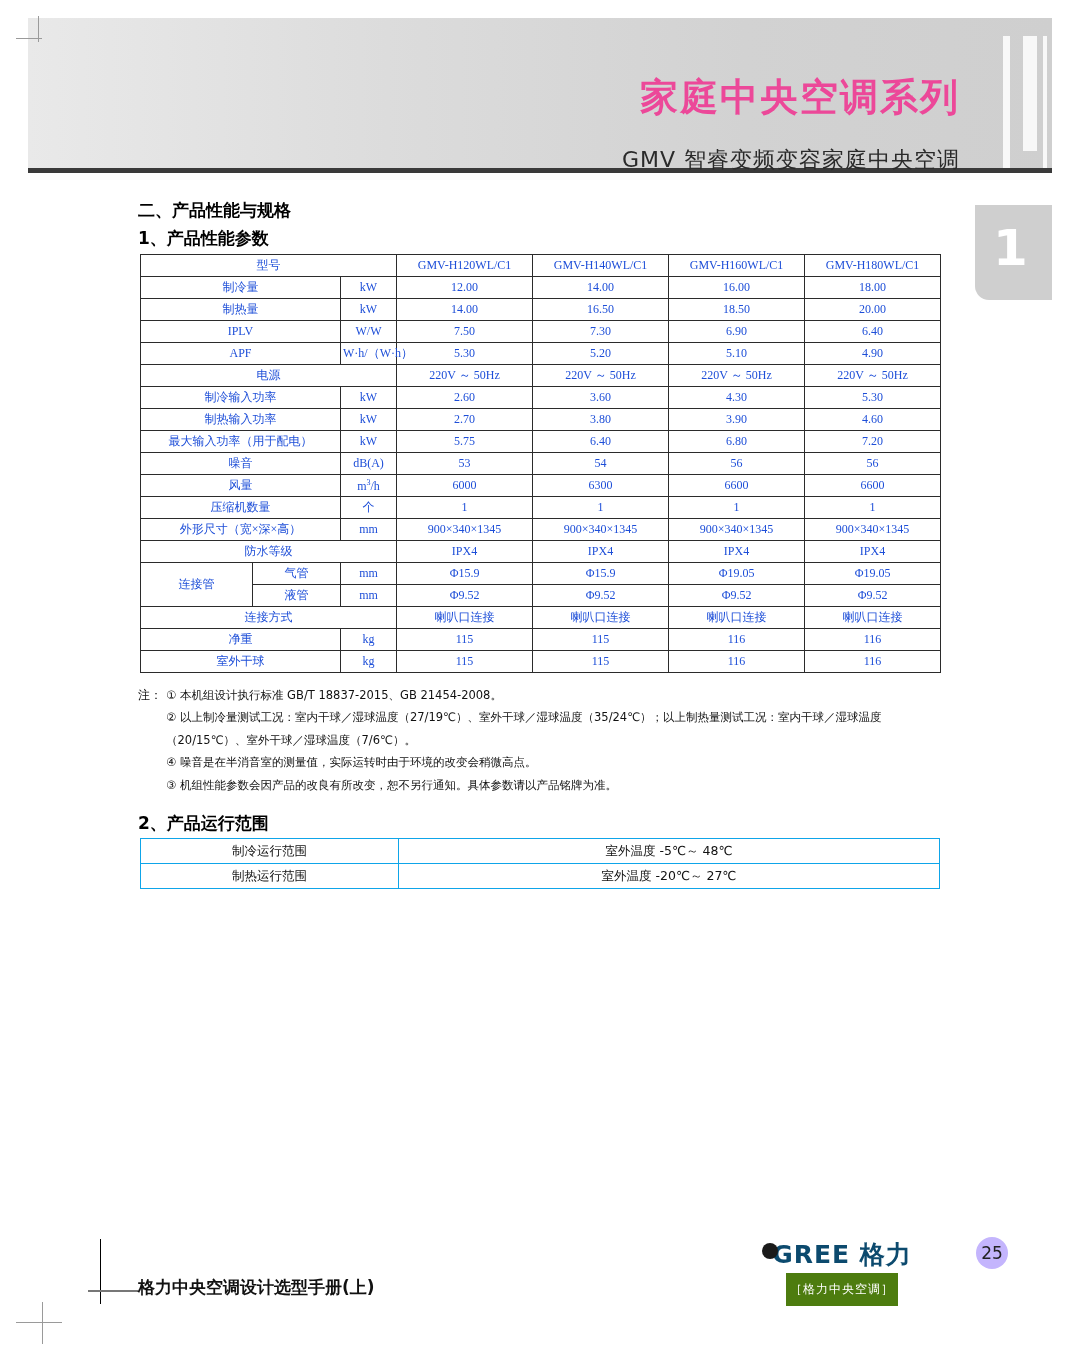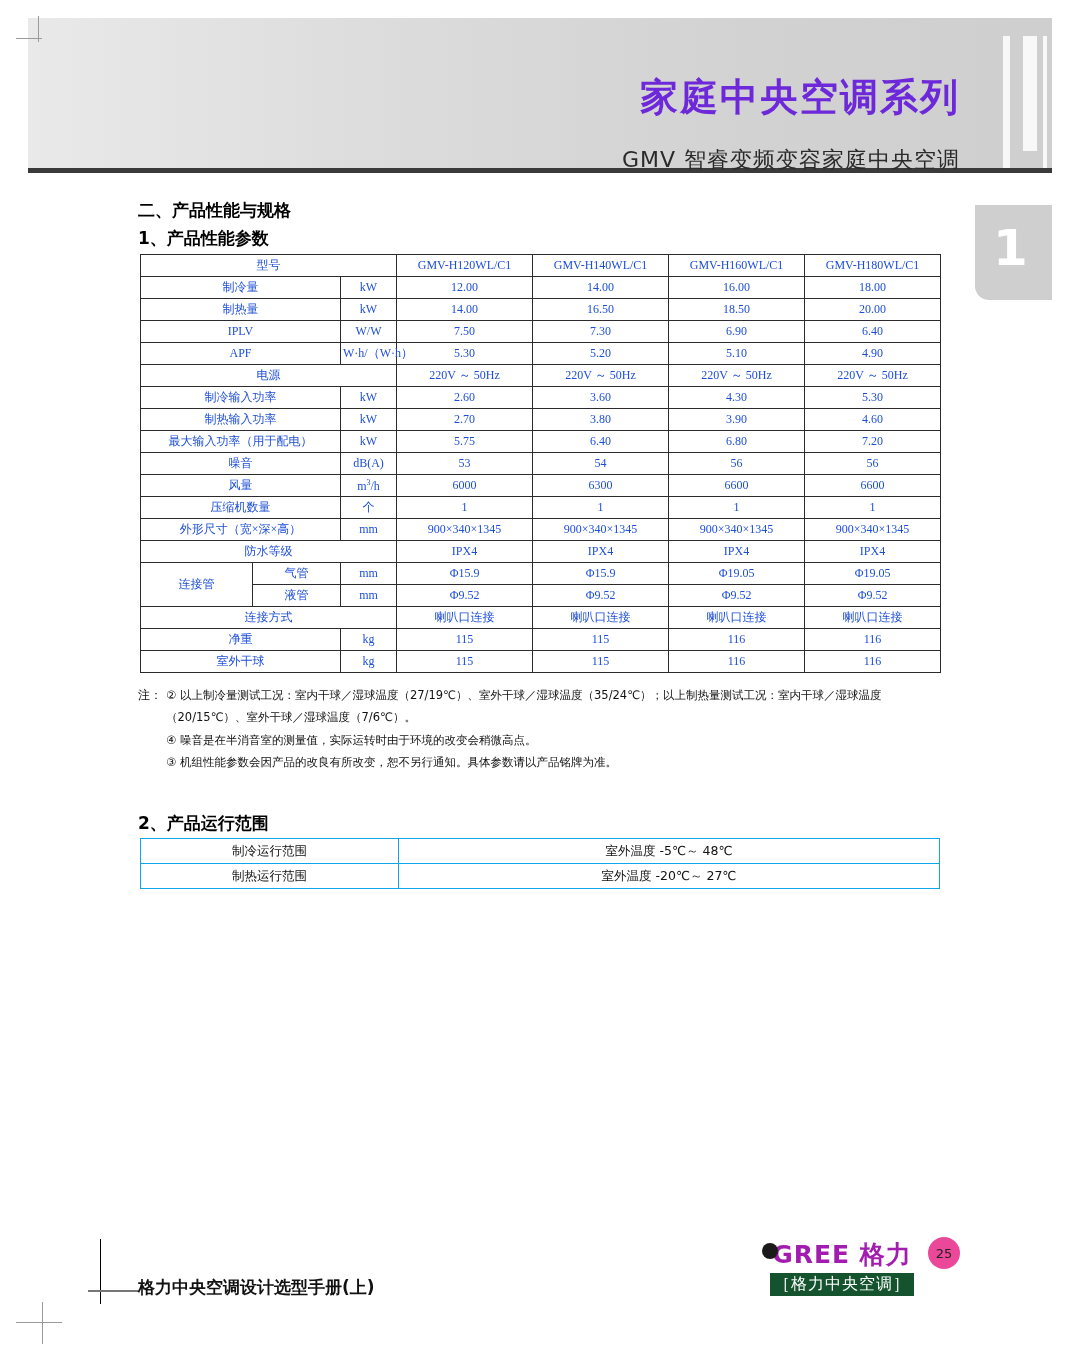--- a/index.html
+++ b/index.html
@@ -50,21 +50,21 @@
   .hv3 { left: 1015px; top: 18px; width: 4px; height: 150px; }
 
   .header-title-cn {
     position: absolute;
     right: 120px;
     top: 72px;
     font-family: "DejaVu Sans", sans-serif;
     font-weight: bold;
     font-size: 38px;
     letter-spacing: 2px;
-    color: #6d28d9;
+    color: #ec4899;
     white-space: nowrap;
   }
   .header-title-sub {
     position: absolute;
     right: 120px;
     top: 145px;
     font-family: "DejaVu Sans", sans-serif;
     font-size: 22px;
     letter-spacing: 1px;
     color: #2a2a2a;
@@ -208,53 +208,53 @@
     left: 762px;
     top: 1238px;
     width: 160px;
     text-align: center;
   }
   .gree-logo .g-top {
     font-family: "DejaVu Sans", sans-serif;
     font-weight: bold;
     font-size: 25px;
     letter-spacing: 1px;
-    color: #a21caf;
+    color: #0c4a6e;
     white-space: nowrap;
   }
   .gree-logo .g-bot {
     margin-top: 2px;
-    background: #14532d;
+    background: #4d7c0f;
     color: #fff;
     font-family: "DejaVu Sans", sans-serif;
-    font-size: 16px;
+    font-size: 12px;
     letter-spacing: 1px;
-    padding: 1px 4px;
+    padding: 8px 4px;
     display: inline-block;
     white-space: nowrap;
   }
   .gree-dot {
     position: absolute;
     left: 762px;
     top: 1243px;
     width: 16px;
     height: 16px;
     border-radius: 50%;
     background: #1a1a1a;
   }
   .page-num {
     position: absolute;
-    left: 928px;
+    left: 976px;
     top: 1237px;
     width: 32px;
     height: 32px;
     border-radius: 50%;
-    background: #ec4899;
-    font-family: "DejaVu Sans", sans-serif;
-    font-size: 13px;
+    background: #c4b5fd;
+    font-family: "DejaVu Sans", sans-serif;
+    font-size: 17px;
     color: #222;
     display: flex;
     align-items: center;
     justify-content: center;
   }
 
   
   .crop {
     position: absolute;
     background: #9a9a9a;
@@ -444,20 +444,21 @@
         <td>115</td>
         <td>116</td>
         <td>116</td>
       </tr>
     </tbody>
 </table>
 
 <div class="notes">
   <span class="note-label">注：</span>
   <ul id="notes-list">
+      <li>① 本机组设计执行标准 GB/T 18837-2015、GB 21454-2008。</li>
       <li>② 以上制冷量测试工况：室内干球／湿球温度（27/19℃）、室外干球／湿球温度（35/24℃）；以上制热量测试工况：室内干球／湿球温度（20/15℃）、室外干球／湿球温度（7/6℃）。</li>
       <li>④ 噪音是在半消音室的测量值，实际运转时由于环境的改变会稍微高点。</li>
       <li>③ 机组性能参数会因产品的改良有所改变，恕不另行通知。具体参数请以产品铭牌为准。</li>
     </ul>
 </div>
 
 <table class="range">
   <colgroup>
       <col class="r-name">
       <col>

